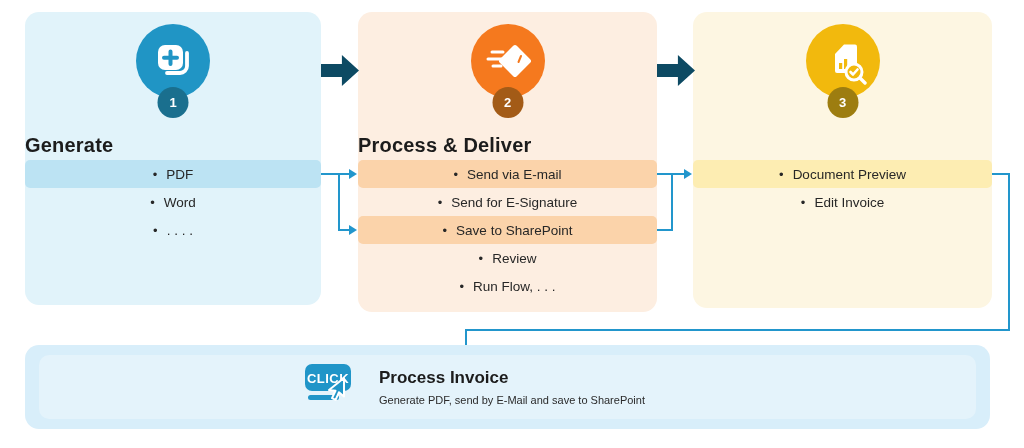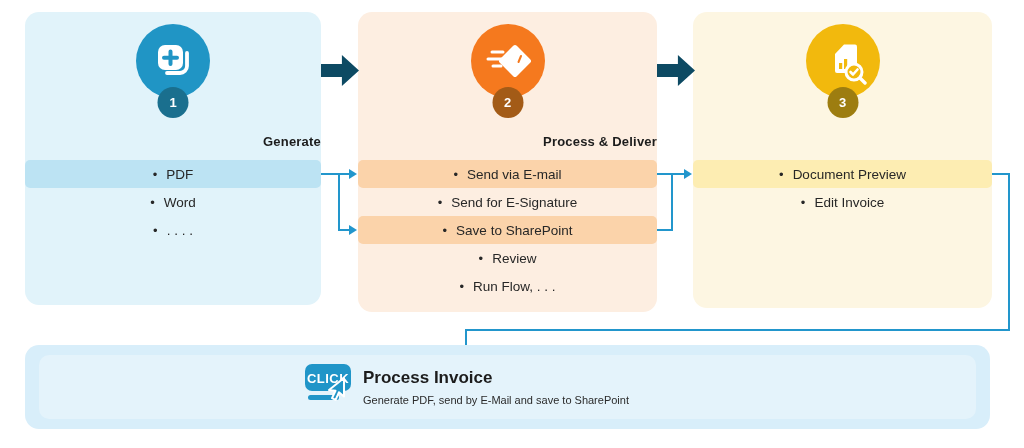--- a/index.html
+++ b/index.html
@@ -17,21 +17,21 @@
   .icon-circle{width:74px;height:74px;border-radius:50%;display:flex;align-items:center;justify-content:center;}
   .c-blue{background:#2095c5;}
   .c-orange{background:#f5791e;}
   .c-yellow{background:#f2b90d;}
   .badge{position:absolute;left:50%;transform:translateX(-50%);top:63px;width:31px;height:31px;border-radius:50%;
          display:flex;align-items:center;justify-content:center;color:#fff;font-size:13px;font-weight:bold;}
   .b-teal{background:#1a6f8e;}
   .b-brown{background:#a35b17;}
   .b-olive{background:#9d7d10;}
 
-  .panel-title{position:absolute;top:122px;left:0;right:0;text-align:right;font-size:13px;font-weight:bold;color:#1c1c1c;letter-spacing:.2px;}
+  .panel-title{position:absolute;top:122px;left:0;right:0;text-align:left;font-size:20px;font-weight:bold;color:#1c1c1c;letter-spacing:.2px;}
 
   .rows{position:absolute;top:148px;left:0;right:0;}
   .row{height:28px;display:flex;align-items:center;justify-content:center;font-size:13.5px;color:#272727;border-radius:5px;}
   .row .bullet{margin-right:9px;font-size:13px;color:#272727;}
   .panel-generate .row.hl{background:#bce3f3;}
   .panel-process .row.hl{background:#fbd3aa;}
   .panel-review .row.hl{background:#fdedb2;}
 
   
   .block-arrow{position:absolute;width:38px;height:31px;background:#0d4a63;
@@ -43,21 +43,21 @@
   .seg{position:absolute;background:#2296cc;}
   .seg-h{height:2px;}
   .seg-v{width:2px;}
   .ah-right{position:absolute;width:0;height:0;border-left:8px solid #2296cc;border-top:5px solid transparent;border-bottom:5px solid transparent;}
   .ah-down{position:absolute;width:0;height:0;border-top:8px solid #2296cc;border-left:5px solid transparent;border-right:5px solid transparent;}
 
   
   .action-bar{position:absolute;left:25px;top:345px;width:965px;height:84px;border-radius:14px;background:#d8eefa;}
   .action-bar .sheen{position:absolute;left:14px;top:10px;right:14px;bottom:10px;border-radius:10px;background:rgba(255,255,255,.30);}
   .action-content{position:absolute;left:278px;top:17px;display:flex;align-items:flex-start;}
-  .action-text{margin-left:4px;padding-top:6px;}
+  .action-text{margin-left:20px;padding-top:6px;}
   .action-title{font-size:17px;font-weight:bold;color:#1c1c1c;}
   .action-sub{margin-top:6px;font-size:11px;color:#2b2b2b;}
 </style>
 </head>
 <body>
 
 <div class="stage">
 
   <div class="panel panel-generate">
     <div class="icon-stack">

